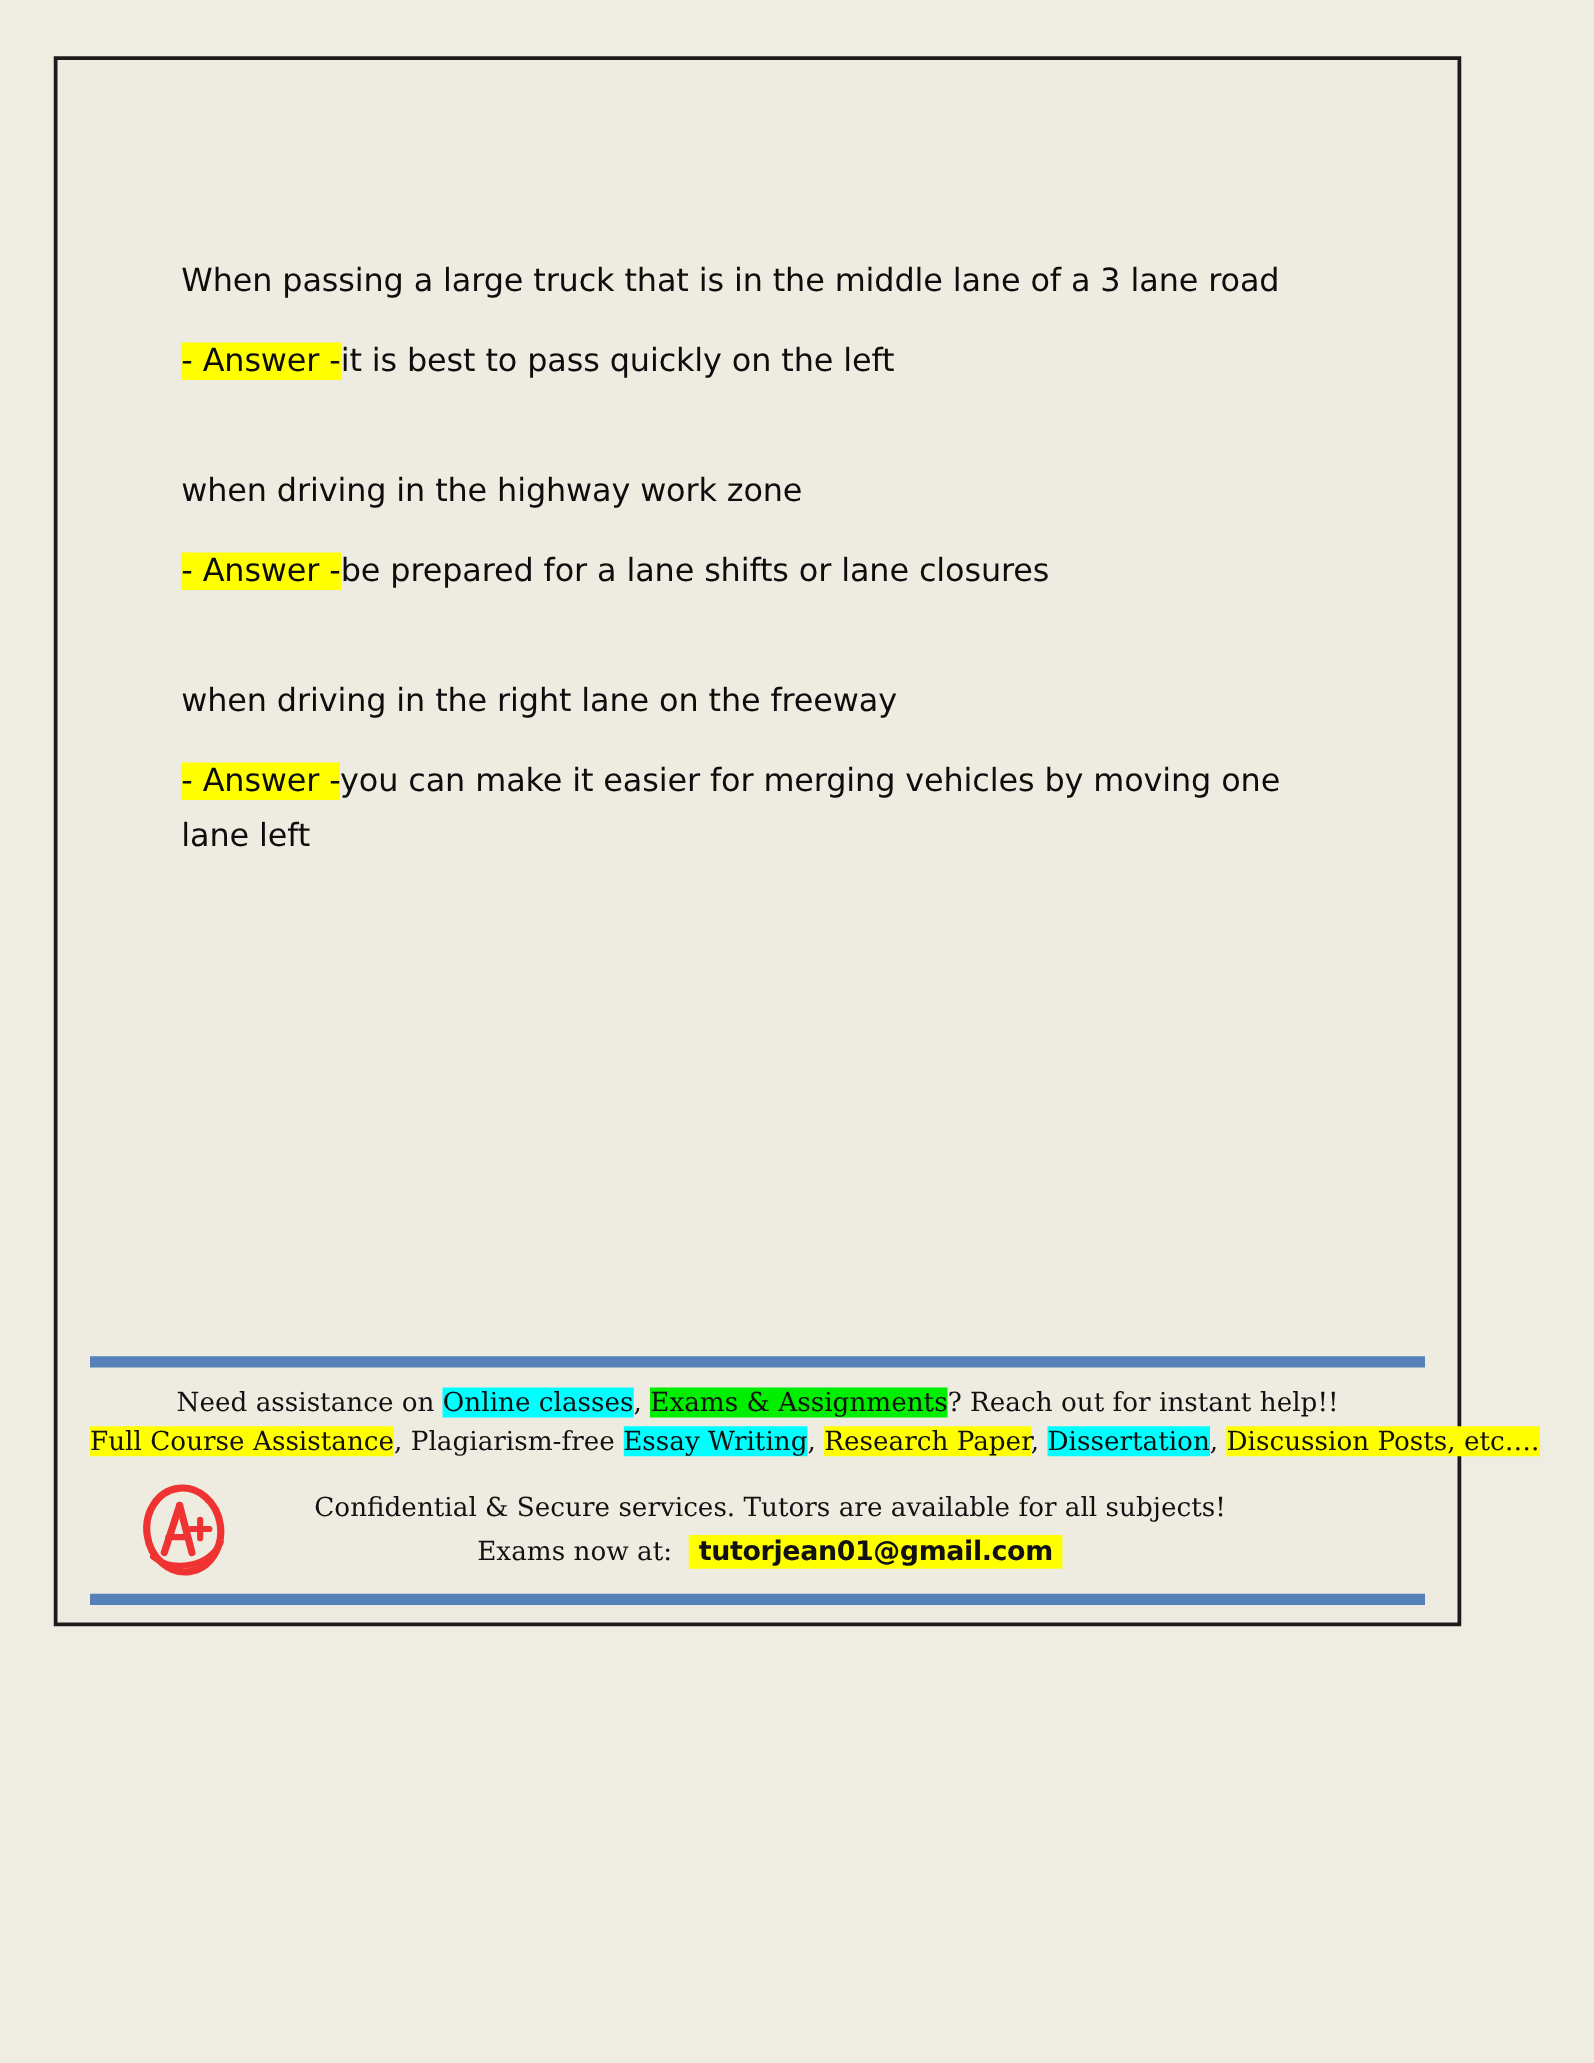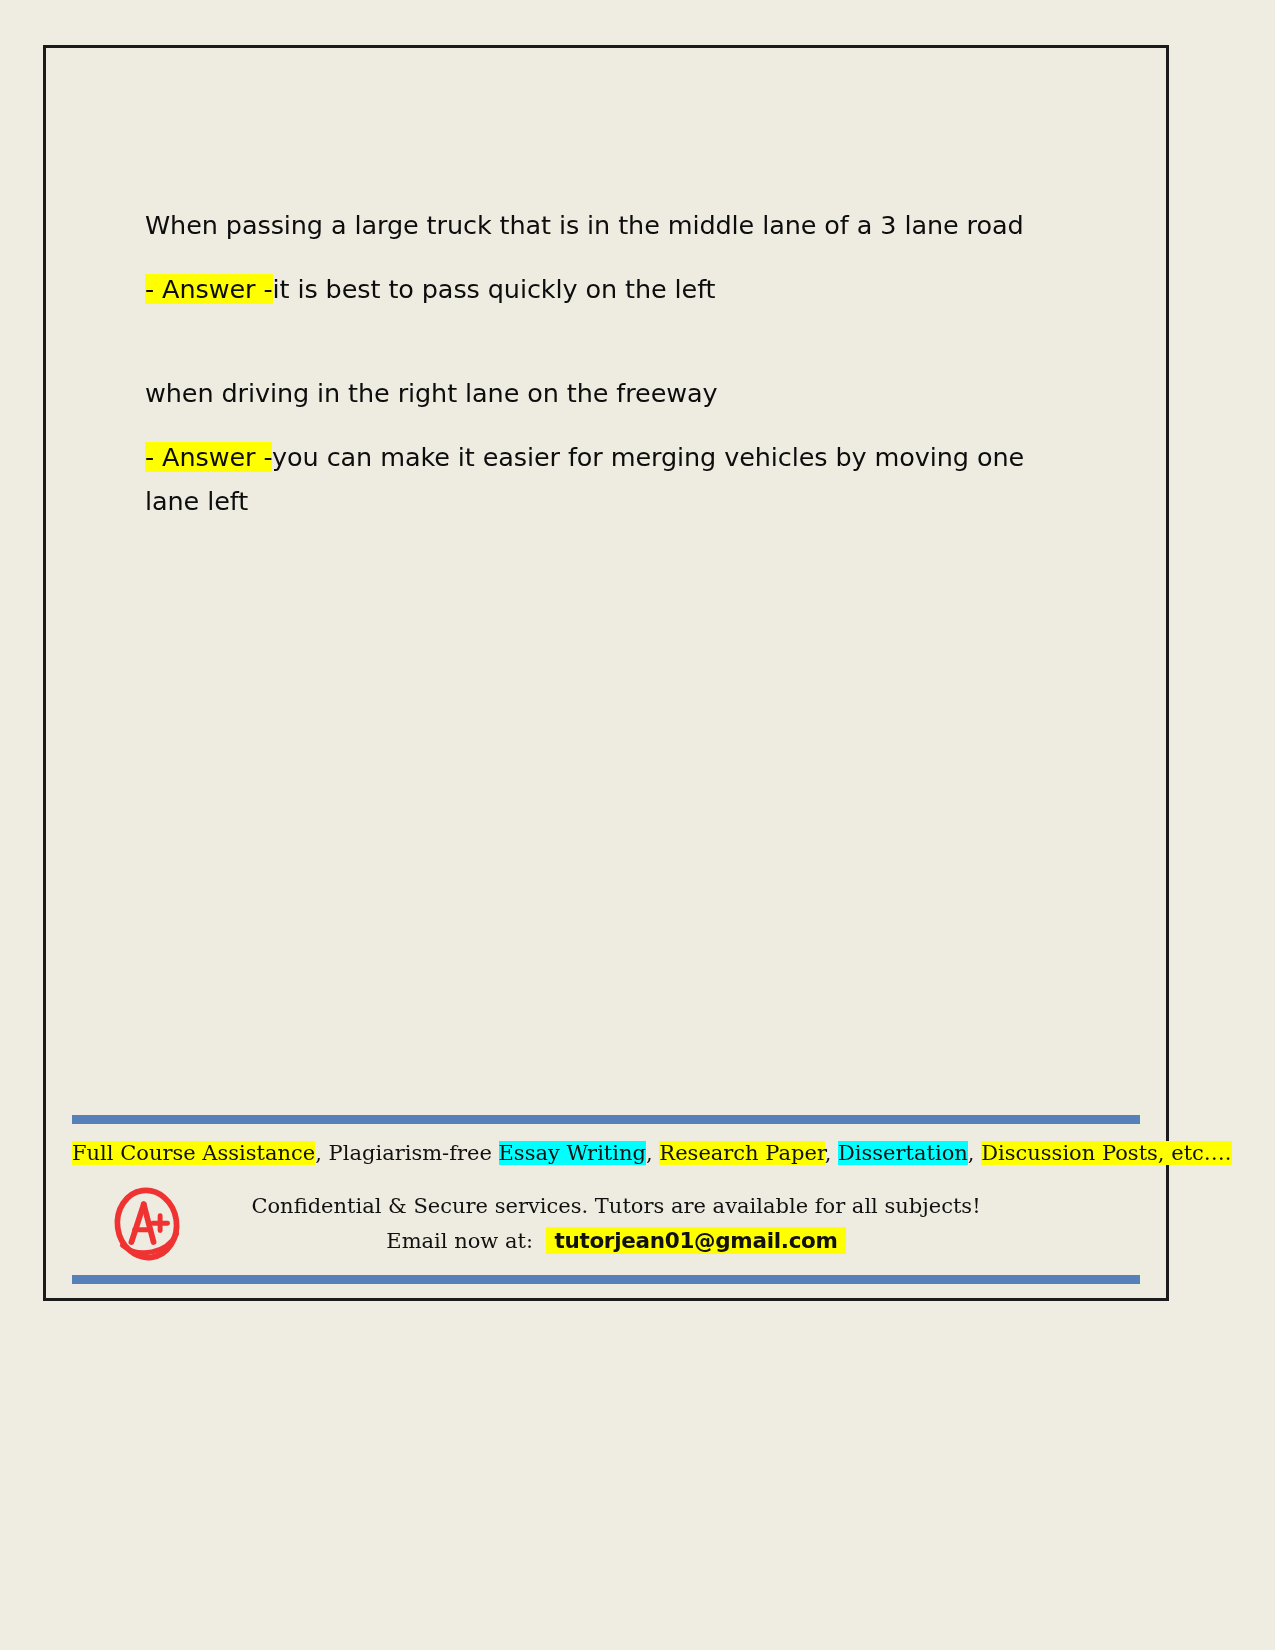--- a/index.html
+++ b/index.html
@@ -143,50 +143,55 @@
 
 <div class="page">
 
   <div class="content">
 
     <div class="qa-block">
       <div class="q-line">When passing a large truck that is in the middle lane of a 3 lane road</div>
       <div class="a-line"><span class="hl-yellow">- Answer -</span><span>it is best to pass quickly on the left</span></div>
     </div>
 
+    <div class="qa-block">
+      <div class="q-line">when driving in the highway work zone</div>
+      <div class="a-line"><span class="hl-yellow">- Answer -</span><span>be prepared for a lane shifts or lane closures</span></div>
+    </div>
 
 
 
     <div class="qa-block">
       <div class="q-line">when driving in the right lane on the freeway</div>
       <div class="a-line"><span class="hl-yellow">- Answer -</span><span>you can make it easier for merging vehicles by moving one lane left</span></div>
     </div>
 
   </div>
 
   <div class="footer">
     <div class="divider top"></div>
 
+    <div class="footer-line"><span>Need assistance on </span><span class="hl-cyan">Online classes</span><span>, </span><span class="hl-green">Exams &amp; Assignments</span><span>? Reach out for instant help!!</span></div>
 
     <div class="footer-line l2"><span class="hl-yellow">Full Course Assistance</span><span>, Plagiarism-free </span><span class="hl-cyan">Essay Writing</span><span>, </span><span class="hl-yellow">Research Paper</span><span>, </span><span class="hl-cyan">Dissertation</span><span>, </span><span class="hl-yellow">Discussion Posts, etc….</span></div>
 
     <div class="footer-bottom">
       <div class="logo-wrap">
         <svg width="82" height="82" viewBox="0 0 100 100">
           <ellipse cx="50" cy="50" rx="36" ry="41" fill="none" stroke="#ef3333" stroke-width="7" transform="rotate(-8 50 50)"></ellipse>
           <path d="M20 76 C40 92, 74 86, 86 62" fill="none" stroke="#ef3333" stroke-width="6" stroke-linecap="round"></path>
           <path d="M46 26 L31 72" fill="none" stroke="#ef3333" stroke-width="7" stroke-linecap="round"></path>
           <path d="M46 26 L58 72" fill="none" stroke="#ef3333" stroke-width="7" stroke-linecap="round"></path>
           <path d="M35 57 L54 57" fill="none" stroke="#ef3333" stroke-width="6" stroke-linecap="round"></path>
           <path d="M66 40 L66 58" fill="none" stroke="#ef3333" stroke-width="6" stroke-linecap="round"></path>
           <path d="M57 49 L75 49" fill="none" stroke="#ef3333" stroke-width="6" stroke-linecap="round"></path>
         </svg>
       </div>
       <div class="footer-right">
         <div class="conf-line">Confidential &amp; Secure services. Tutors are available for all subjects!</div>
-        <div class="email-line"><span>Email now at:</span>&nbsp; <span class="email-addr">tutorjean01@gmail.com</span></div>
+        <div class="email-line"><span>Exams now at:</span>&nbsp; <span class="email-addr">tutorjean01@gmail.com</span></div>
       </div>
     </div>
 
     <div class="divider bottom"></div>
   </div>
 
 </div>
 
 </body></html>

